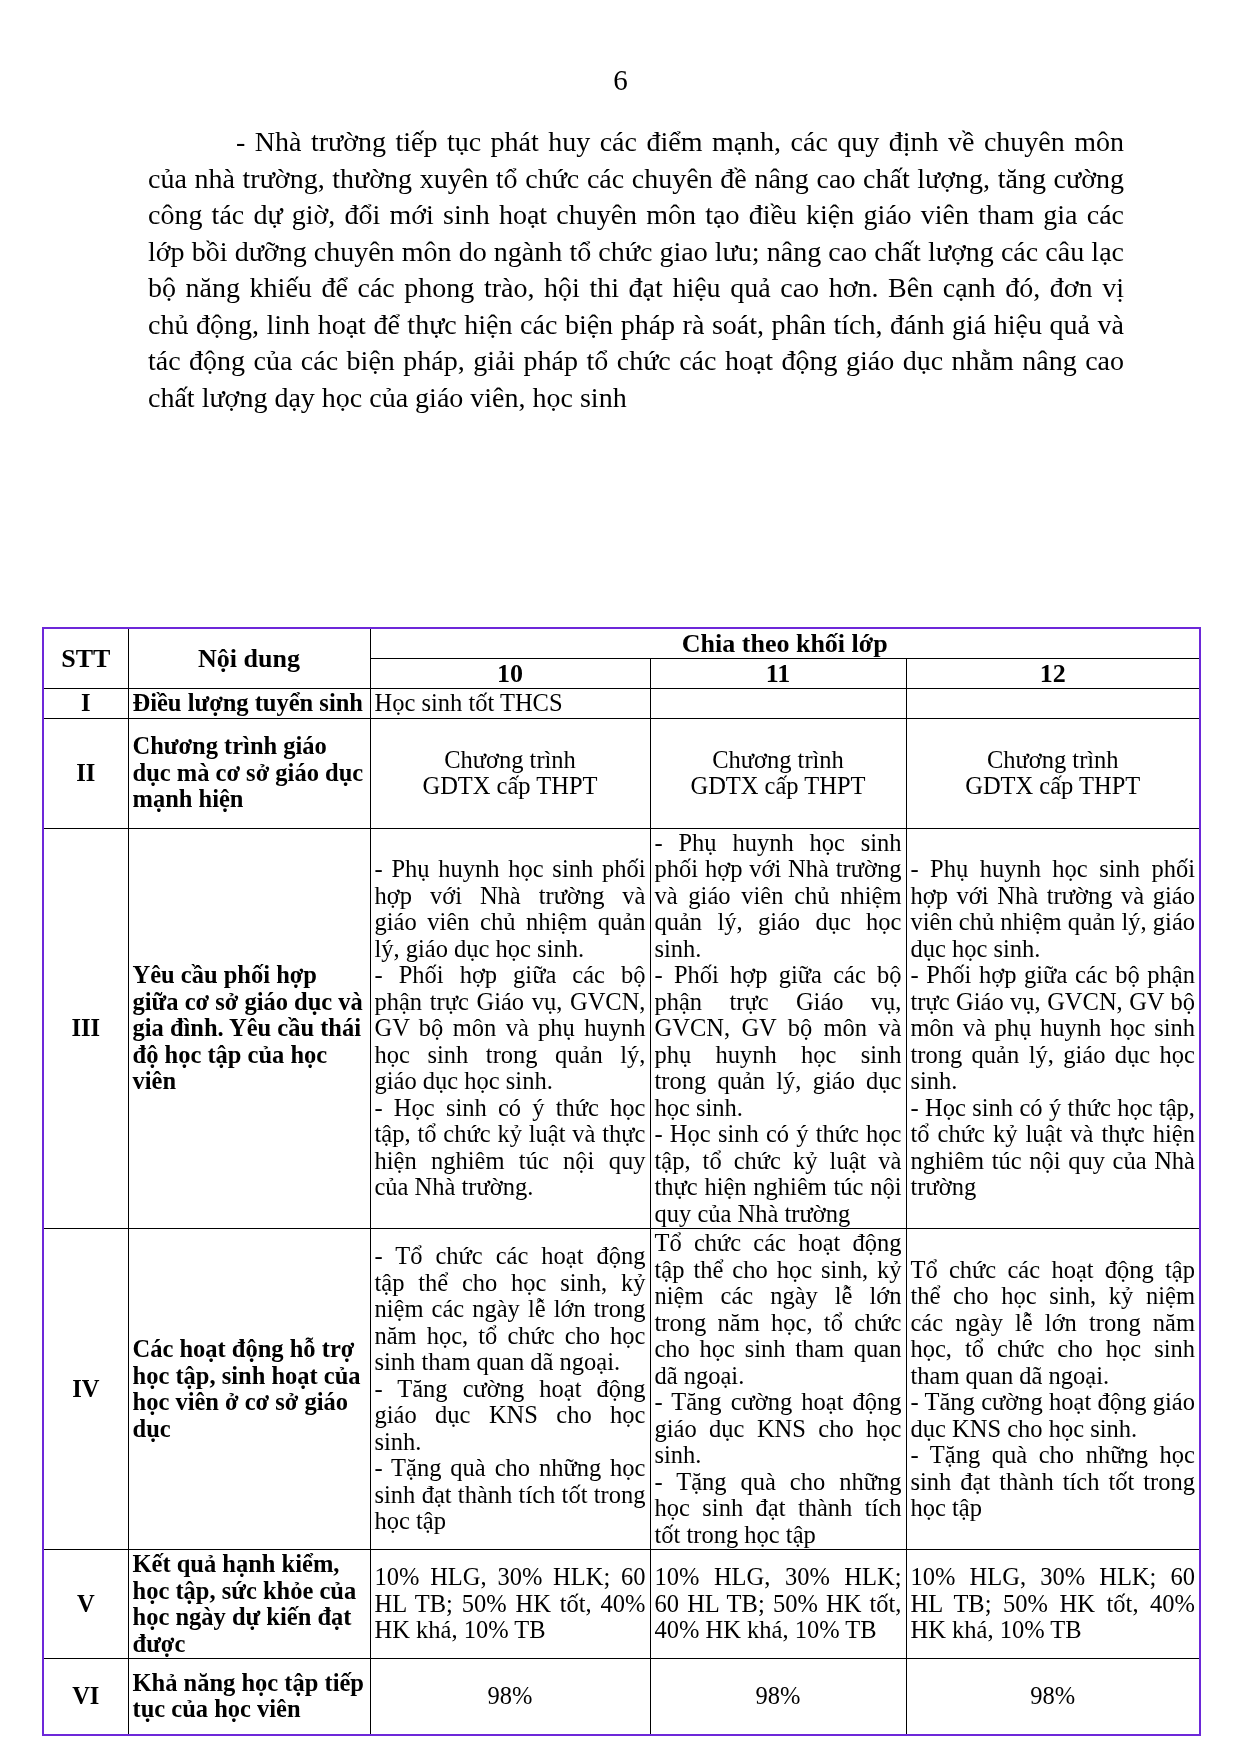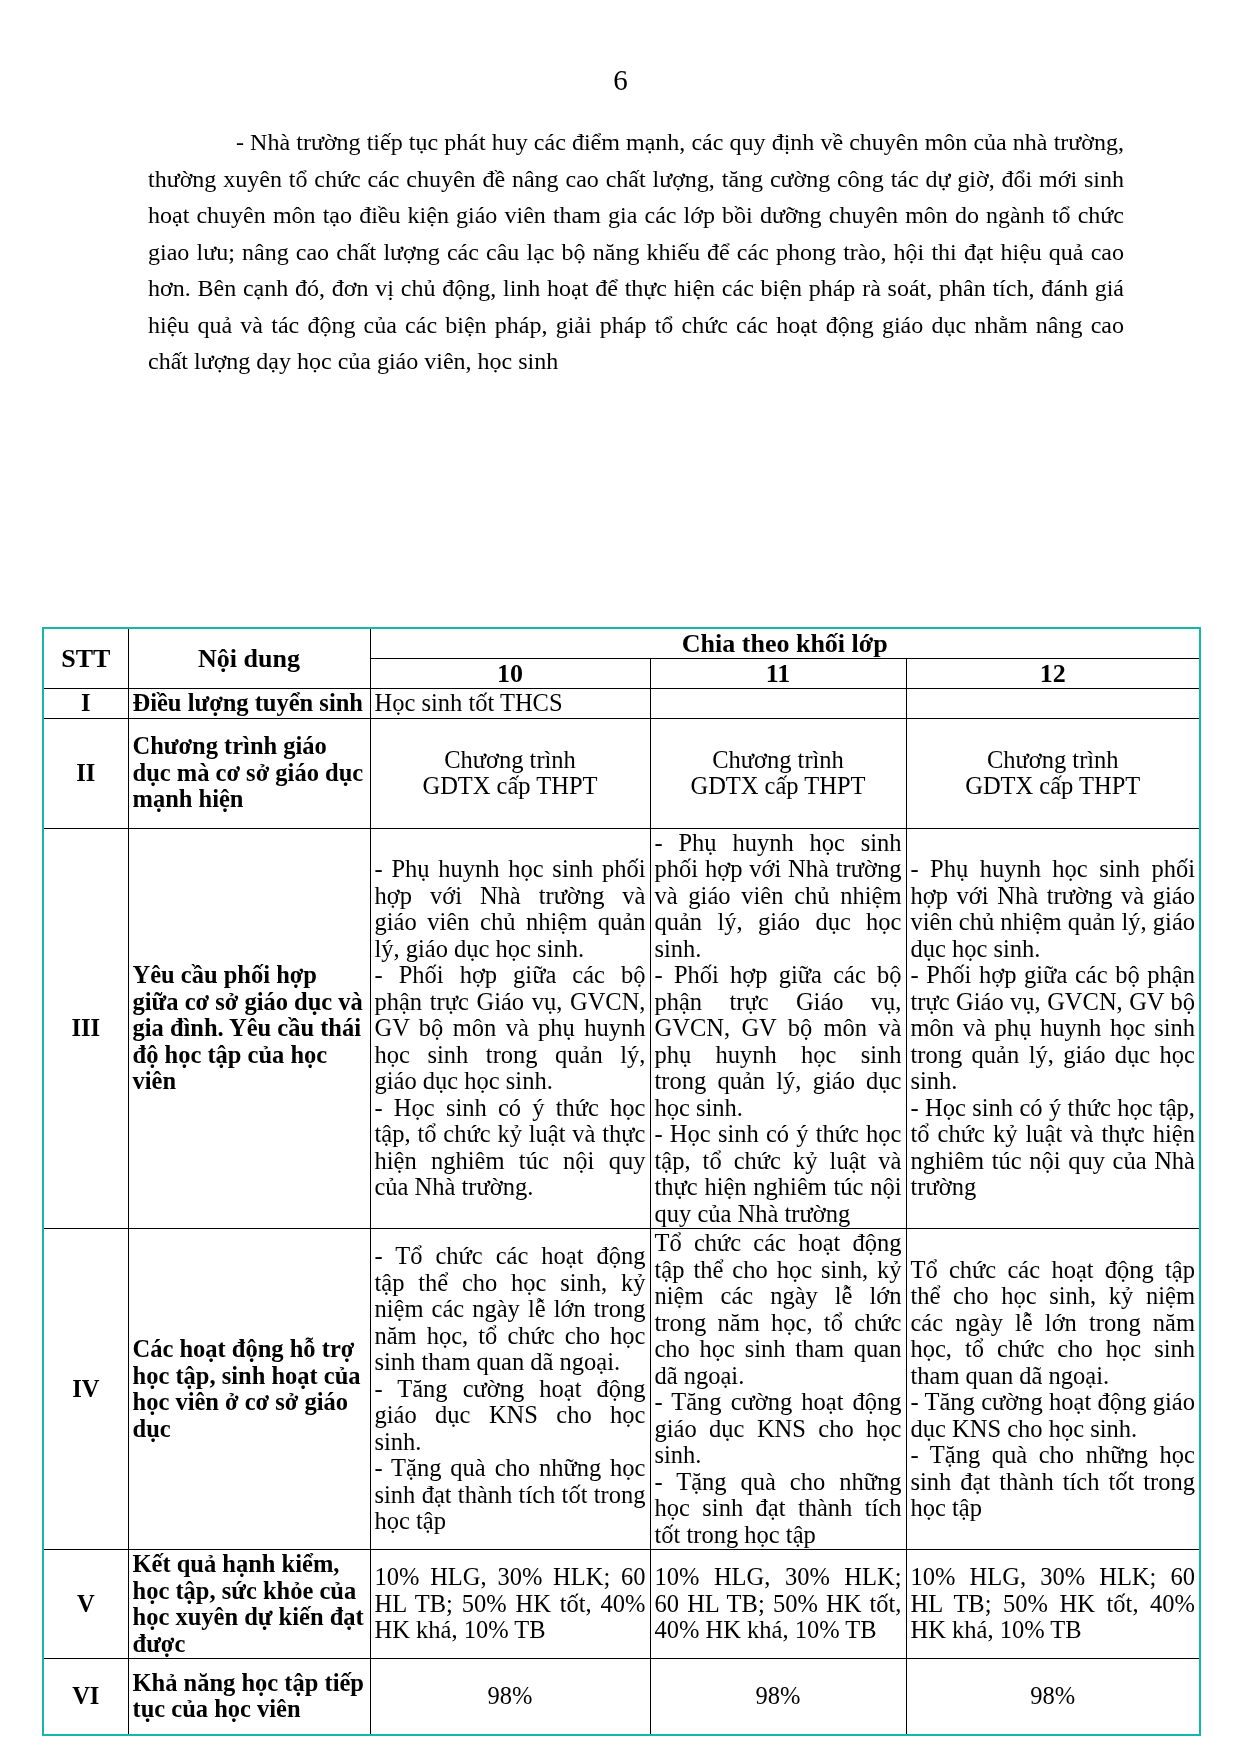--- a/index.html
+++ b/index.html
@@ -13,31 +13,31 @@
   }
   .page-num{
     position:absolute;top:64px;left:0;width:100%;
     text-align:center;font-size:29px;line-height:32px;
   }
   .paras{
     position:absolute;top:124px;left:148px;width:976px;
   }
   .paras p{
     margin:0;padding:0;
-    font-size:24px;line-height:36.5px;
+    font-size:28px;line-height:36.5px;
     text-align:justify;
     text-indent:88px;
   }
   table.doc-table{
     position:absolute;top:627px;left:42px;
     width:1157px;
     border-collapse:collapse;table-layout:fixed;
     background:#fff;
   }
-  table.doc-table{border:2px solid #14b8a6;}
+  table.doc-table{border:2px solid #6d28d9;}
   .doc-table td{
     border:1.6px solid #000;
     padding:1px 4px;
     font-size:24.5px;line-height:26.5px;
     vertical-align:middle;
     word-wrap:break-word;
   }
   .hdr td{font-size:26px;line-height:27px;}
   .b{font-weight:bold;}
   .c{text-align:center;}
@@ -127,21 +127,21 @@
       <td class="just top pre">Tổ chức các hoạt động tập thể cho học sinh, kỷ niệm các ngày lễ lớn trong năm học, tổ chức cho học sinh tham quan dã ngoại.
 - Tăng cường hoạt động giáo dục KNS cho học sinh.
 - Tặng quà cho những học sinh đạt thành tích tốt trong học tập</td>
       <td class="just top pre">Tổ chức các hoạt động tập thể cho học sinh, kỷ niệm các ngày lễ lớn trong năm học, tổ chức cho học sinh tham quan dã ngoại.
 - Tăng cường hoạt động giáo dục KNS cho học sinh.
 - Tặng quà cho những học sinh đạt thành tích tốt trong học tập</td>
     </tr>
 
     <tr class="r5">
       <td class="b c">V</td>
-      <td class="b">Kết quả hạnh kiểm, học tập, sức khỏe của học xuyên dự kiến đạt được</td>
+      <td class="b">Kết quả hạnh kiểm, học tập, sức khỏe của học ngày dự kiến đạt được</td>
       <td class="just top">10% HLG, 30% HLK; 60 HL TB; 50% HK tốt, 40% HK khá, 10% TB</td>
       <td class="just top">10% HLG, 30% HLK; 60 HL TB; 50% HK tốt, 40% HK khá, 10% TB</td>
       <td class="just top">10% HLG, 30% HLK; 60 HL TB; 50% HK tốt, 40% HK khá, 10% TB</td>
     </tr>
 
     <tr class="r6">
       <td class="b c">VI</td>
       <td class="b">Khả năng học tập tiếp tục của học viên</td>
       <td class="c">98%</td>
       <td class="c">98%</td>

